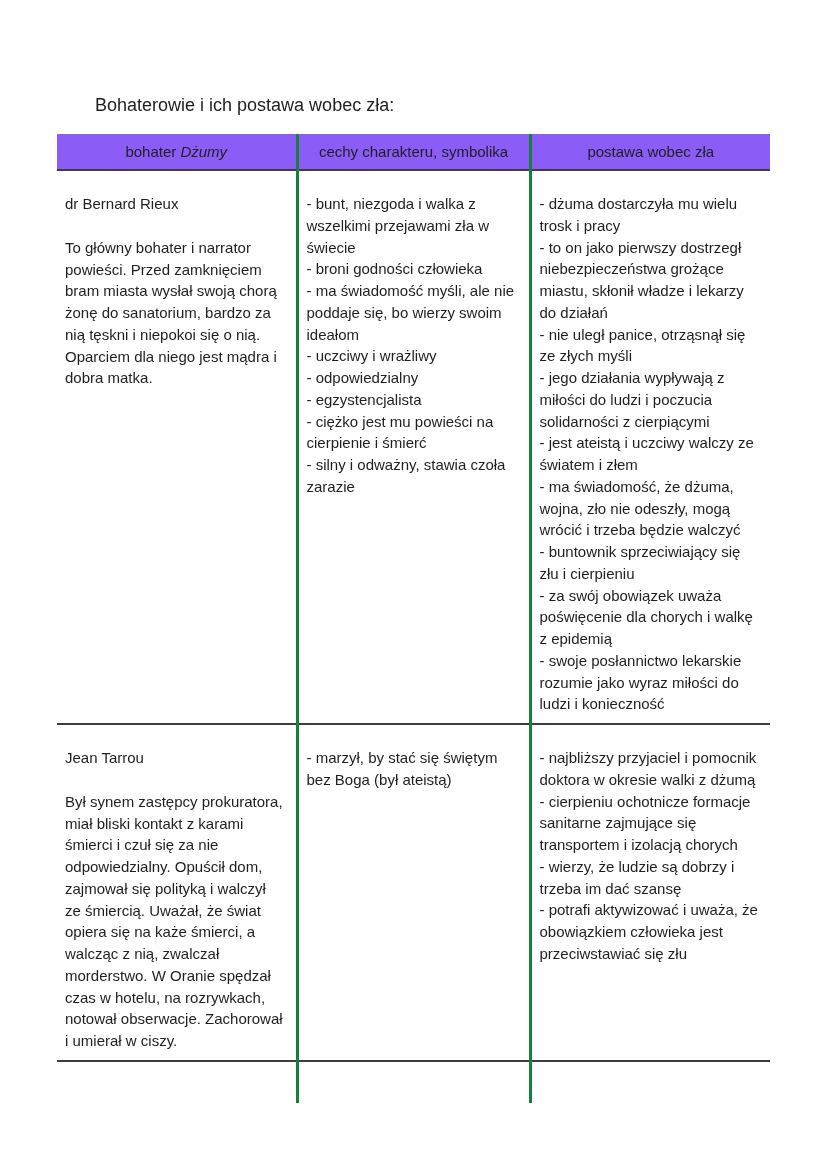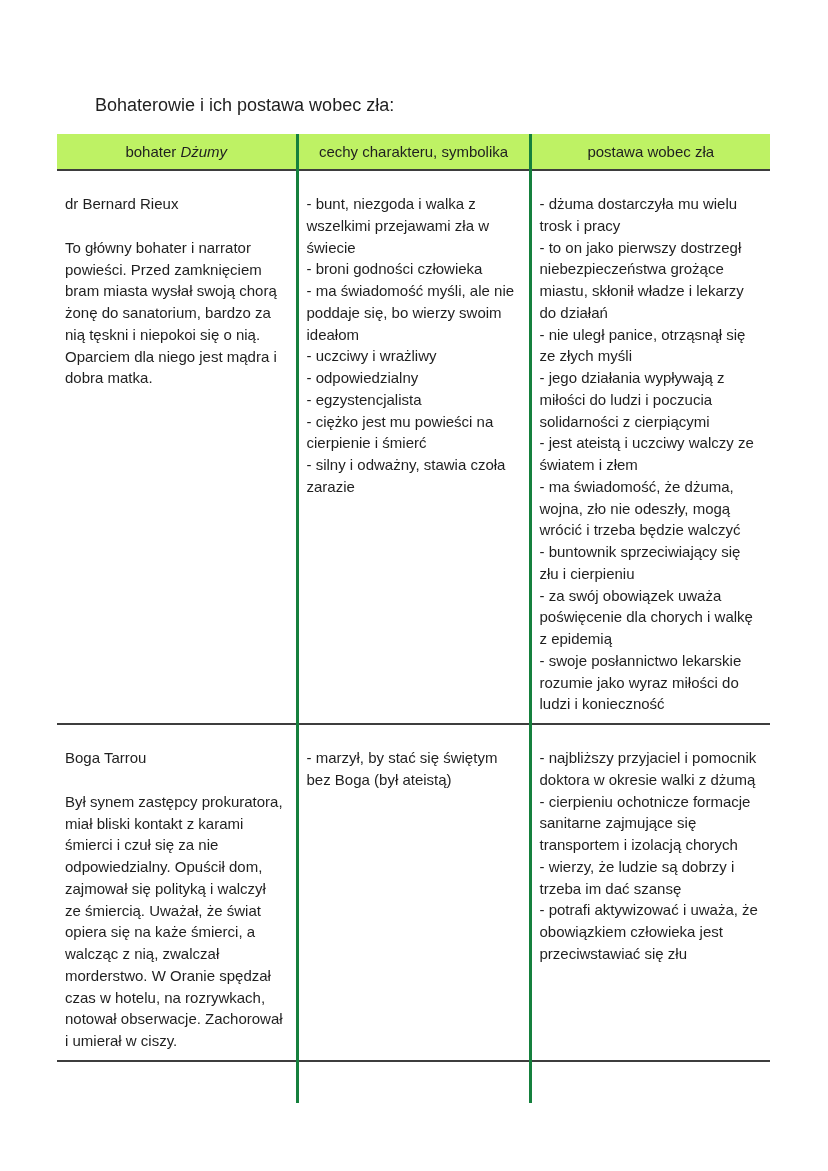--- a/index.html
+++ b/index.html
@@ -24,21 +24,21 @@
     width: 713px;
     border-collapse: collapse;
     table-layout: fixed;
     font-size: 15px;
     line-height: 1.45;
   }
   col.c1 { width: 240px; }
   col.c2 { width: 233px; }
   col.c3 { width: 240px; }
   thead th {
-    background: #bef264;
+    background: #8b5cf6;
     font-weight: 400;
     font-size: 15px;
     height: 36px;
     text-align: center;
     vertical-align: middle;
     border-bottom: 2px solid #3d3d3d;
     padding: 2px 4px;
   }
   thead th + th, tbody td + td { border-left: 3px solid #15803d; }
   tbody td {
@@ -96,21 +96,21 @@
             <p class="para"><span>- jego działania wypływają z miłości do ludzi i poczucia solidarności z cierpiącymi</span></p>
             <p class="para"><span>- jest ateistą i uczciwy walczy ze światem i złem</span></p>
             <p class="para"><span>- ma świadomość, że dżuma, wojna, zło nie odeszły, mogą wrócić i trzeba będzie walczyć</span></p>
             <p class="para"><span>- </span><strong>buntownik</strong><span> sprzeciwiający się złu i cierpieniu</span></p>
             <p class="para"><span>- za swój obowiązek uważa </span><strong>poświęcenie dla chorych i walkę</strong><span> z epidemią</span></p>
             <p class="para"><span>- swoje </span><strong>posłannictwo lekarskie</strong><span> rozumie jako wyraz miłości do ludzi i konieczność</span></p>
           </td>
         </tr>
         <tr class="bordered">
           <td>
-            <p class="para"><strong>Boga Tarrou</strong></p>
+            <p class="para"><strong>Jean Tarrou</strong></p>
             <p class="para gap"><span>Był synem zastępcy prokuratora, miał bliski kontakt z karami śmierci i czuł się za nie odpowiedzialny. Opuścił dom, zajmował się polityką i walczył ze śmiercią. </span><strong>Uważał, że świat opiera się na każe śmierci, a walcząc z nią, zwalczał morderstwo.</strong><span> W Oranie spędzał czas w hotelu, na rozrywkach, notował obserwacje. Zachorował i umierał w ciszy.</span></p>
           </td>
           <td>
             <p class="para"><span>- marzył, by </span><strong>stać się świętym bez Boga</strong><span> (był ateistą)</span></p>
           </td>
           <td>
             <p class="para"><span>- najbliższy przyjaciel i pomocnik doktora w okresie walki z dżumą</span></p>
             <p class="para"><span>- cierpieniu </span><strong>ochotnicze formacje sanitarne</strong><span> zajmujące się transportem i izolacją chorych</span></p>
             <p class="para"><span>- </span><strong>wierzy, że ludzie są dobrzy</strong><span> i trzeba im dać szansę</span></p>
             <p class="para"><span>- potrafi aktywizować i uważa, że obowiązkiem człowieka jest przeciwstawiać się złu</span></p>

